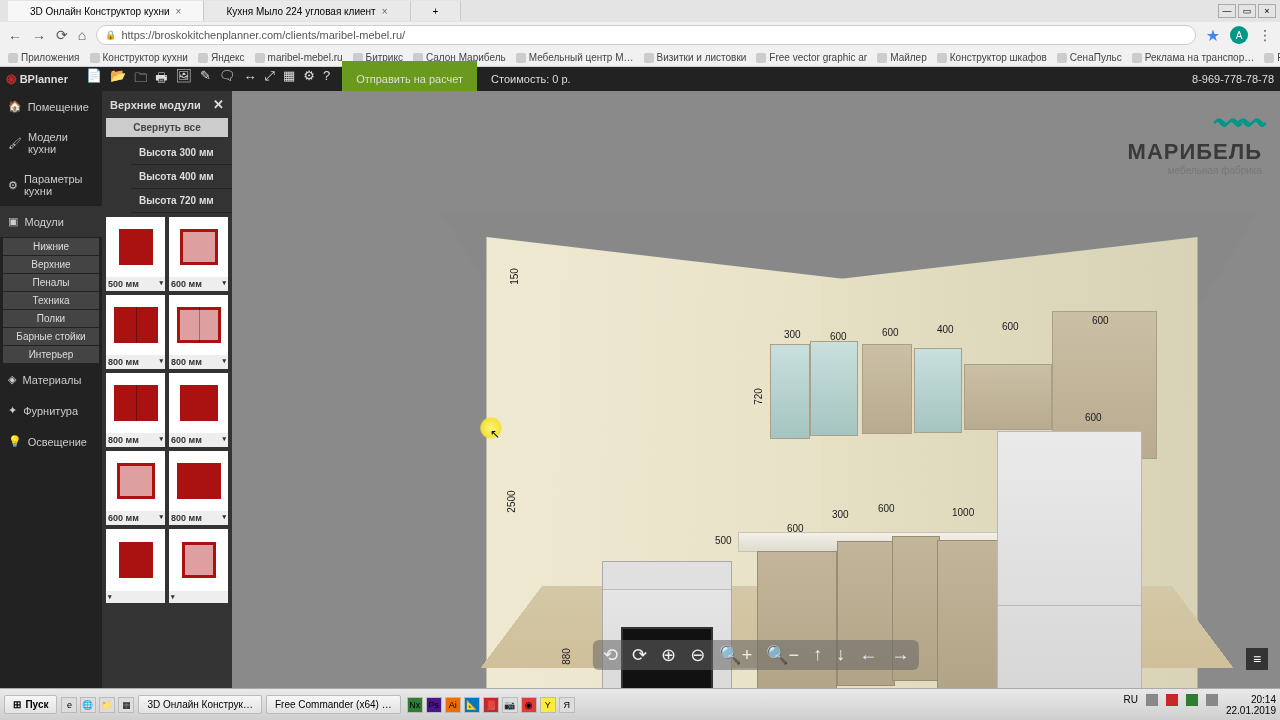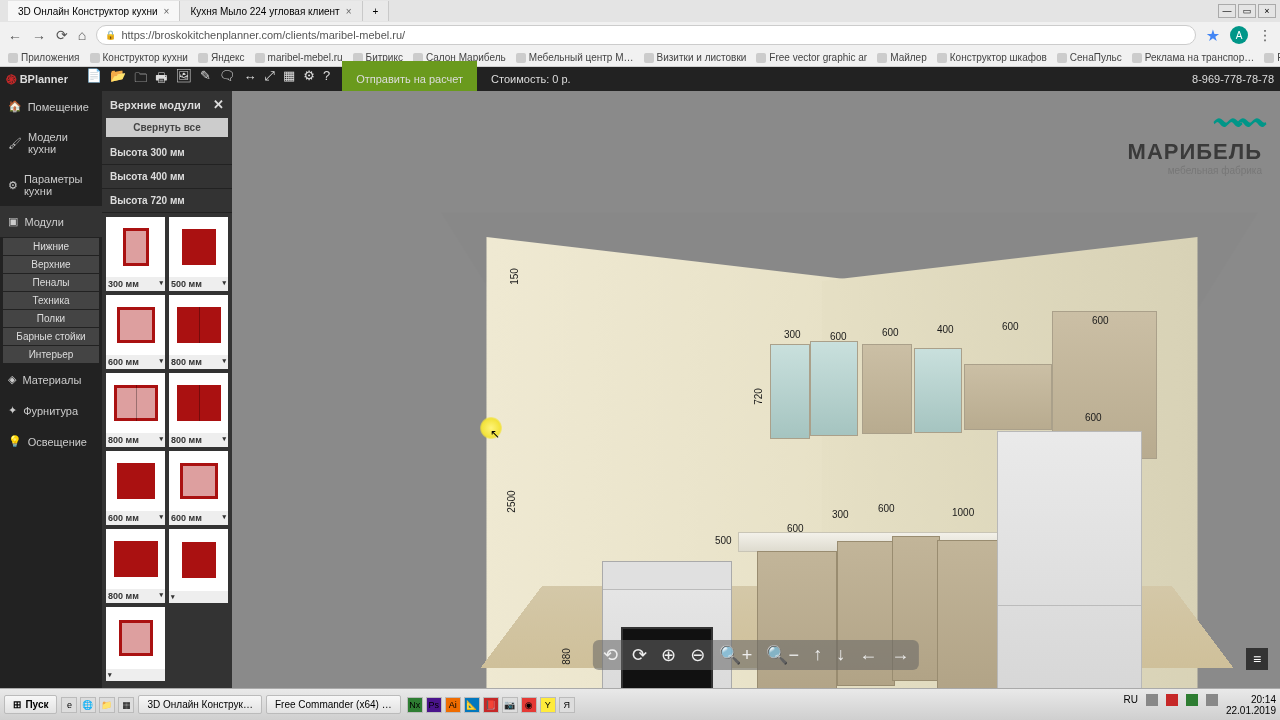--- a/index.html
+++ b/index.html
@@ -1,21 +1,21 @@
 <!DOCTYPE html>
 <html><head>
 <meta charset="utf-8">
 <style>
 *{margin:0;padding:0;box-sizing:border-box;font-family:Arial,sans-serif;}
 body{width:1280px;height:720px;overflow:hidden;background:#fff;}
 
 
 .browser-chrome{height:67px;background:#f1f1f1;border-bottom:1px solid #d0d0d0;}
 .tab-bar{height:22px;display:flex;align-items:center;background:#e4e4e4;padding-left:8px;}
-.tab{height:20px;padding:0 10px;font-size:10px;display:flex;align-items:center;gap:6px;background:#f7f7f7;border-right:1px solid #c9c9c9;}
+.tab{height:20px;padding:0 22px;font-size:10px;display:flex;align-items:center;gap:6px;background:#f7f7f7;border-right:1px solid #c9c9c9;}
 .tab.inactive{background:#e9e9e9;}
 .tab .close{font-size:10px;color:#666;}
 .window-controls{margin-left:auto;display:flex;gap:2px;padding-right:4px;}
 .window-controls span{width:18px;height:14px;border:1px solid #aaa;font-size:9px;display:flex;align-items:center;justify-content:center;}
 .addr-bar{height:26px;display:flex;align-items:center;padding:0 8px;gap:10px;}
 .nav-btn{font-size:14px;color:#555;}
 .url-box{flex:1;height:20px;background:#fff;border:1px solid #ccc;border-radius:10px;padding:0 8px;font-size:11px;display:flex;align-items:center;color:#555;gap:5px;}
 .lock{color:#4caf50;font-size:9px;}
 .avatar-circle{width:18px;height:18px;border-radius:50%;background:#009688;color:#fff;font-size:10px;display:flex;align-items:center;justify-content:center;}
 .bookmarks{height:19px;display:flex;align-items:center;padding:0 8px;gap:10px;font-size:10px;color:#444;overflow:hidden;}
@@ -39,21 +39,21 @@
 .sidebar-main{width:102px;background:#222;color:#ccc;font-size:11px;}
 .sb-item{padding:9px 8px;display:flex;align-items:center;gap:6px;cursor:pointer;}
 .sb-item.selected{background:#333;}
 .sb-sub{background:#444;padding:3px 4px;font-size:10px;text-align:center;margin:1px 3px;color:#ddd;cursor:pointer;}
 
 
 .module-panel{width:130px;background:#333;display:flex;flex-direction:column;font-weight:bold;}
 .mp-header{display:flex;align-items:center;padding:6px 8px;color:#ddd;font-size:11px;}
 .mp-header .close{margin-left:auto;font-size:13px;}
 .mp-collapse{background:#ccc;color:#444;font-size:10px;text-align:center;padding:4px;margin:0 4px 4px;}
-.mp-group{background:#333;color:#ddd;font-size:10px;padding:6px 8px;border-bottom:1px solid #222;}
+.mp-group{background:#333;color:#ddd;font-size:10px;padding:6px 8px;border-bottom:1px solid #222;margin-left:29px;}
 .mp-grid{display:grid;grid-template-columns:1fr 1fr;gap:4px;padding:4px;overflow-y:auto;}
 .mp-grid::-webkit-scrollbar{width:5px;}
 .mp-grid::-webkit-scrollbar-thumb{background:#b71c1c;}
 .mod-card{background:#fff;height:74px;display:flex;flex-direction:column;}
 .mod-card .thumb{flex:1;display:flex;align-items:center;justify-content:center;position:relative;}
 .mod-card .dim{font-size:9px;padding:2px;background:#eee;color:#333;display:flex;justify-content:space-between;}
 .mod-card .dim::after{content:"▾";font-size:7px;}
 .cab{background:#a11;position:relative;}
 .cab.narrow{width:20px;height:38px;}
 .cab.w30{width:26px;height:38px;}
@@ -246,26 +246,20 @@
       <span>Верхние модули</span>
       <span class="close">✕</span>
     </div>
     <div class="mp-collapse">Свернуть все</div>
     <div id="mp-groups">
         <div class="mp-group">Высота 300 мм</div>
         <div class="mp-group">Высота 400 мм</div>
         <div class="mp-group">Высота 720 мм</div>
       </div>
     <div class="mp-grid" id="mp-grid">
-        <div class="mod-card">
-          <div class="thumb">
-            <div class="cab w30 glass"></div>
-          </div>
-          <div class="dim">300 мм</div>
-        </div>
         <div class="mod-card">
           <div class="thumb">
             <div class="cab w50"></div>
           </div>
           <div class="dim">500 мм</div>
         </div>
         <div class="mod-card">
           <div class="thumb">
             <div class="cab w60 glass"></div>
           </div>

